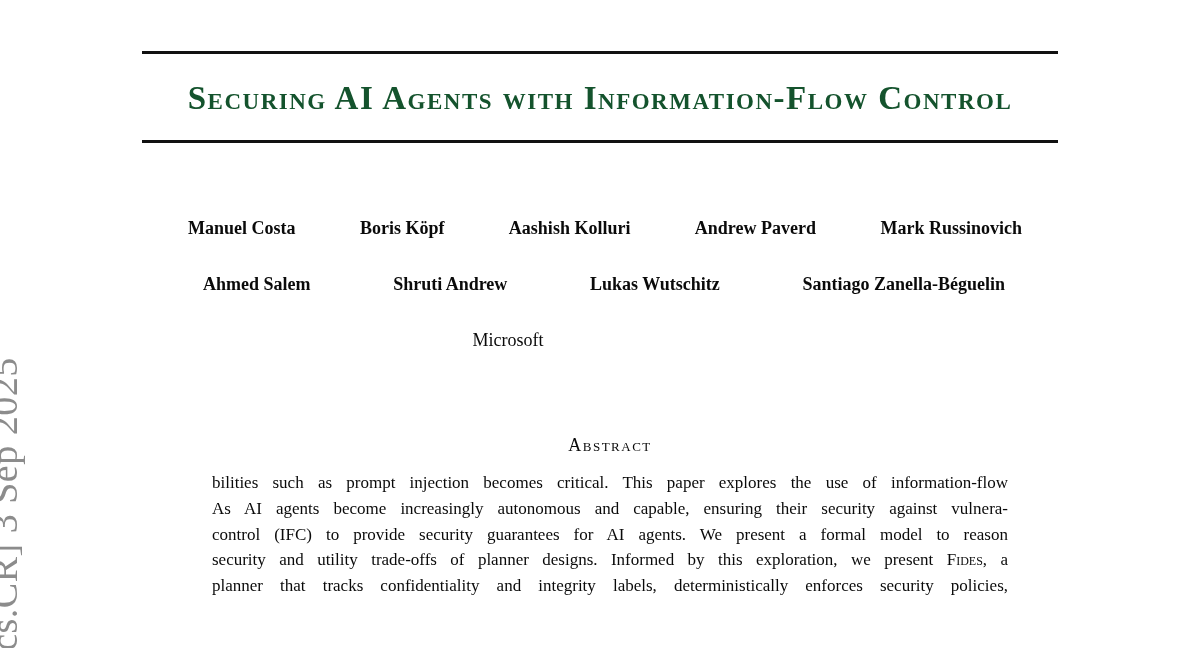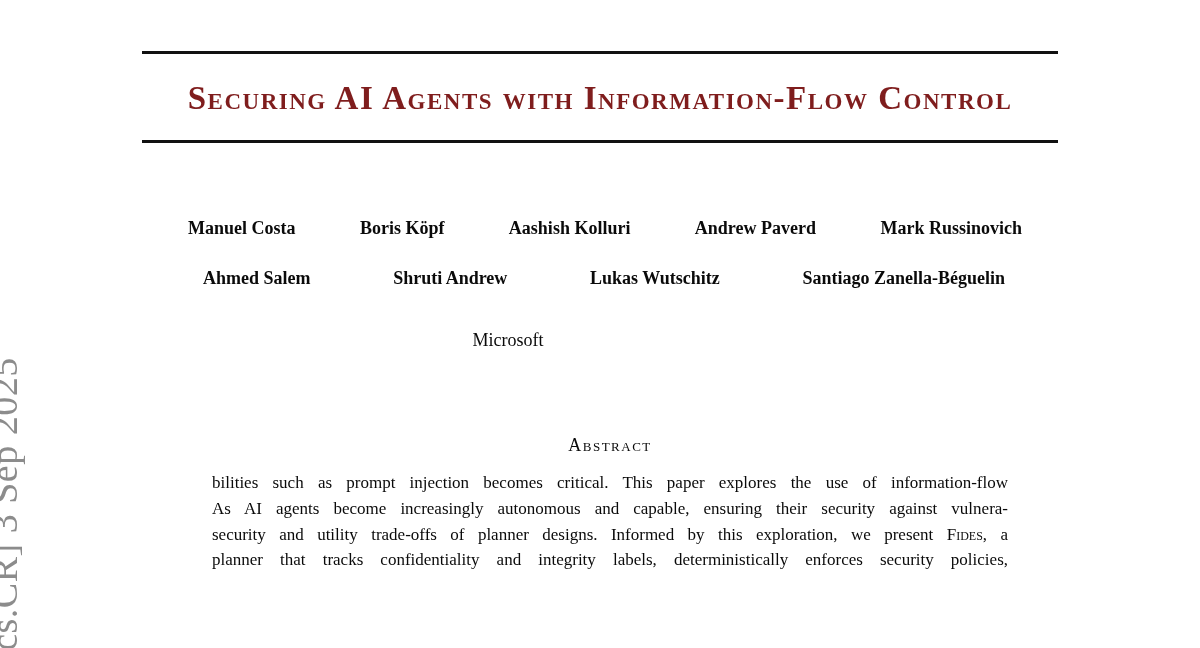--- a/index.html
+++ b/index.html
@@ -39,35 +39,35 @@
 
   .paper-title {
     position: absolute;
     top: 80px;
     left: 142px;
     width: 916px;
     text-align: center;
     font-size: 33px;
     font-variant: small-caps;
     letter-spacing: 1.5px;
-    color: #7f1d1d;
+    color: #14532d;
     white-space: nowrap;
   }
 
   .authors-row {
     position: absolute;
     display: flex;
     justify-content: space-between;
     font-weight: bold;
     font-size: 18px;
     white-space: nowrap;
     gap: 8px;
   }
   .authors-row-1 { top: 218px; left: 188px; width: 834px; }
-  .authors-row-2 { top: 268px; left: 203px; width: 802px; }
+  .authors-row-2 { top: 274px; left: 203px; width: 802px; }
 
   .affiliation {
     position: absolute;
     top: 330px;
     left: 0;
     width: 1016px;
     text-align: center;
     font-size: 18px;
   }
 
@@ -128,15 +128,16 @@
   <span>Santiago Zanella-Béguelin</span>
 </div>
 
 <div class="affiliation">Microsoft</div>
 
 <div class="abstract-heading">Abstract</div>
 
 <div class="abstract-body">
   <div class="absline">bilities such as prompt injection becomes critical. This paper explores the use of information-flow</div>
   <div class="absline">As AI agents become increasingly autonomous and capable, ensuring their security against vulnera-</div>
+  <div class="absline">control (IFC) to provide security guarantees for AI agents. We present a formal model to reason</div>
   <div class="absline"><span>security and utility trade-offs of planner designs. Informed by this exploration, we present</span> <span class="sc">Fides</span><span>, a</span></div>
   <div class="absline">planner that tracks confidentiality and integrity labels, deterministically enforces security policies,</div>
 </div>
 
 </body></html>

